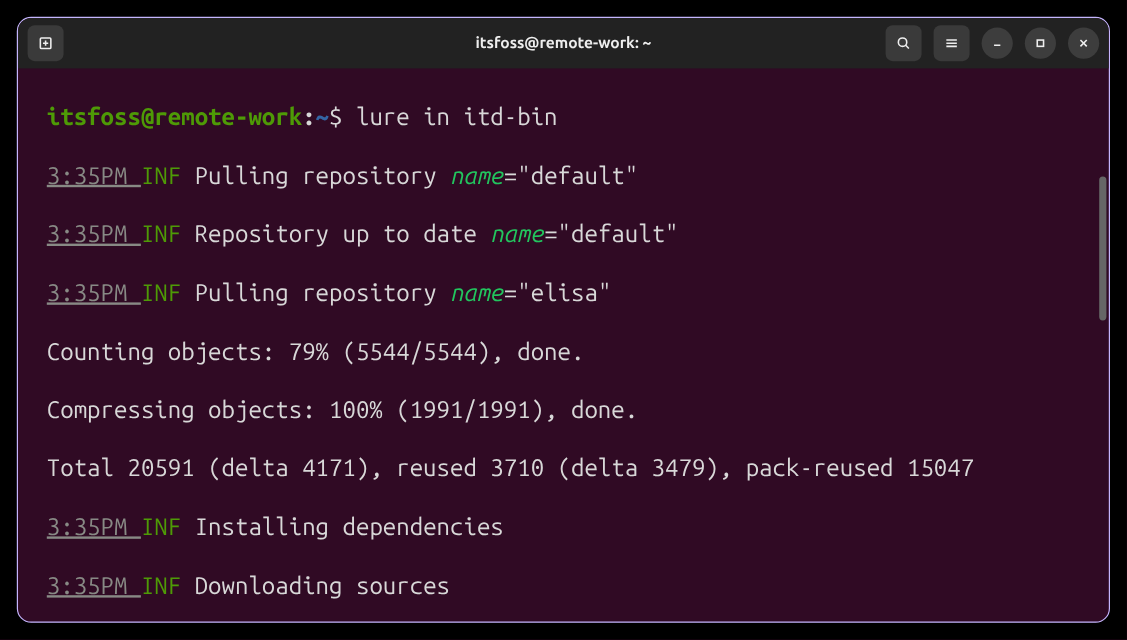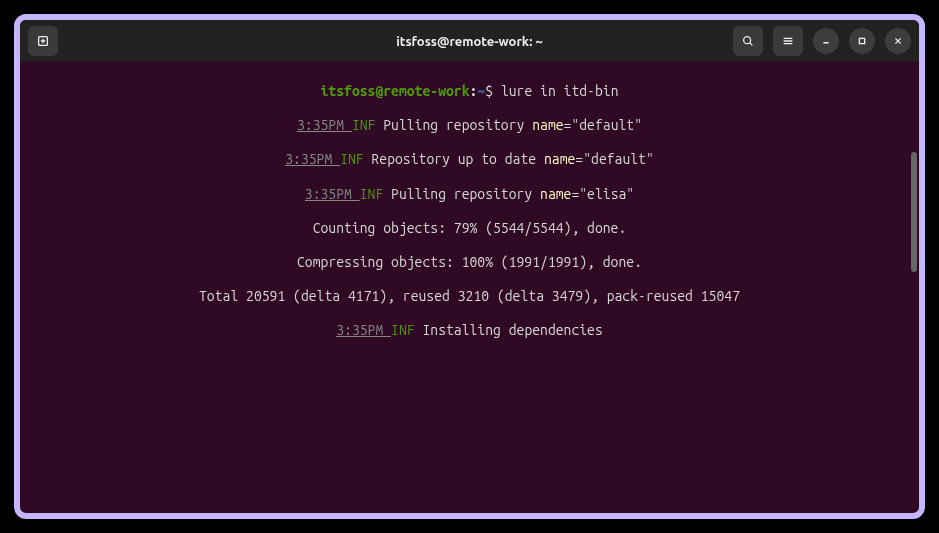--- a/index.html
+++ b/index.html
@@ -15,21 +15,21 @@
   }
   .window {
     width: 911px;
     height: 505px;
     background: #300a24;
     border-radius: 12px;
     overflow: hidden;
     box-shadow: 0 8px 32px rgba(0,0,0,0.5);
     display: flex;
     flex-direction: column;
-    border: 6px solid #c4b5fd;
+    border: 1px solid #c4b5fd;
   }
   .titlebar {
     height: 42px;
     background: #222222;
     display: flex;
     align-items: center;
     padding: 0 8px;
     justify-content: space-between;
   }
   .titlebar-left {
@@ -64,47 +64,46 @@
   }
   .tb-btn.circle {
     width: 26px;
     height: 26px;
     border-radius: 50%;
     background: #3d3d3d;
   }
   .tb-btn svg { width: 14px; height: 14px; }
   .terminal {
     flex: 1;
-    padding: 4px 0;
+    padding: 4px 24px;
     color: #d8d8d8;
-    font-size: 14px;
+    font-size: 20px;
     line-height: 1.22;
     overflow: hidden;
     position: relative;
     font-family: 'Ubuntu Mono', 'DejaVu Sans Mono', Consolas, monospace;
     white-space: pre;
-    text-align: center;
   }
   .scrollbar {
     position: absolute;
     right: 2px;
     top: 90px;
     width: 6px;
     height: 120px;
     background: #666;
     border-radius: 3px;
   }
   .p-user { color: #4e9a06; font-weight: bold; }
   .p-host { color: #4e9a06; font-weight: bold; }
   .p-colon { color: #d8d8d8; font-weight: bold; }
   .p-path { color: #3465a4; font-weight: bold; }
   .p-dollar { color: #d8d8d8; }
   .t-time { color: #888a85; text-decoration: underline; }
   .t-inf { color: #4e9a06; }
-  .t-key { color: #fef9c3; }
+  .t-key { color: #22c55e; font-style: italic; }
   .t-val { color: #d8d8d8; }
   .line { display: block; }
 </style>
 </head>
 <body>
 
 <div class="window">
   <div class="titlebar">
     <div class="titlebar-left">
       <div class="tb-btn">
@@ -149,22 +148,23 @@
     </div>
   </div>
 
   <div class="terminal">
 <span class="line"><span class="p-user">itsfoss</span><span class="p-user">@</span><span class="p-host">remote-work</span><span class="p-colon">:</span><span class="p-path">~</span><span class="p-dollar">$ </span><span>lure in itd-bin</span></span>
 <span class="line"><span class="t-time">3:35PM </span><span class="t-inf">INF </span><span>Pulling repository </span><span class="t-key">name</span><span>=</span><span class="t-val">"default"</span></span>
 <span class="line"><span class="t-time">3:35PM </span><span class="t-inf">INF </span><span>Repository up to date </span><span class="t-key">name</span><span>=</span><span class="t-val">"default"</span></span>
 <span class="line"><span class="t-time">3:35PM </span><span class="t-inf">INF </span><span>Pulling repository </span><span class="t-key">name</span><span>=</span><span class="t-val">"elisa"</span></span>
 <span class="line">Counting objects: 79% (5544/5544), done.</span>
 <span class="line">Compressing objects: 100% (1991/1991), done.</span>
-<span class="line">Total 20591 (delta 4171), reused 3210 (delta 3479), pack-reused 15047</span>
+<span class="line">Total 20591 (delta 4171), reused 3710 (delta 3479), pack-reused 15047</span>
 <span class="line"><span class="t-time">3:35PM </span><span class="t-inf">INF </span><span>Installing dependencies</span></span>
+<span class="line"><span class="t-time">3:35PM </span><span class="t-inf">INF </span><span>Downloading sources</span></span>
 
 
 
 
 
 
 
 
 
 

